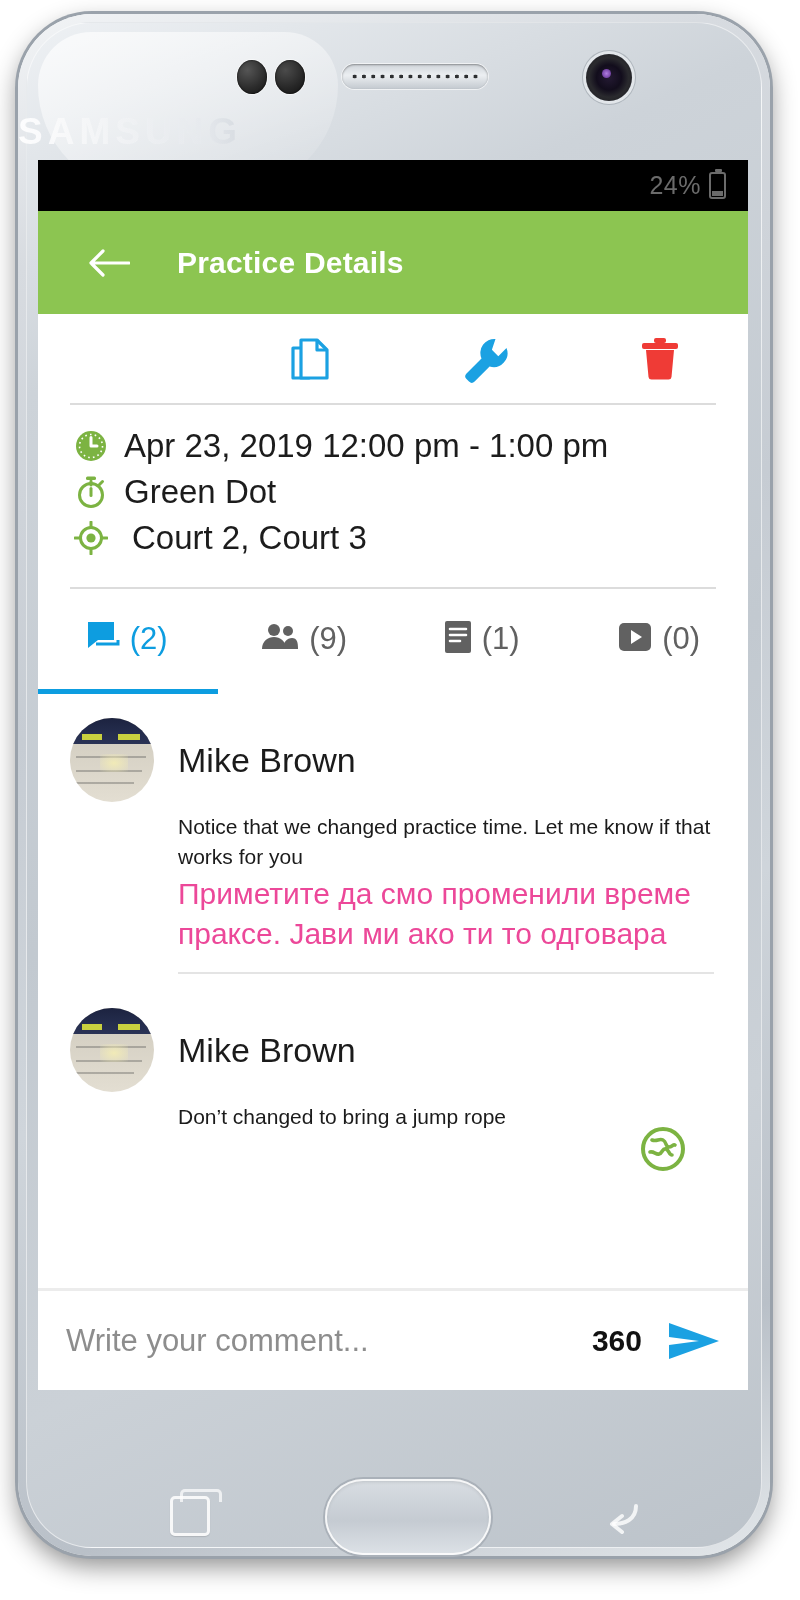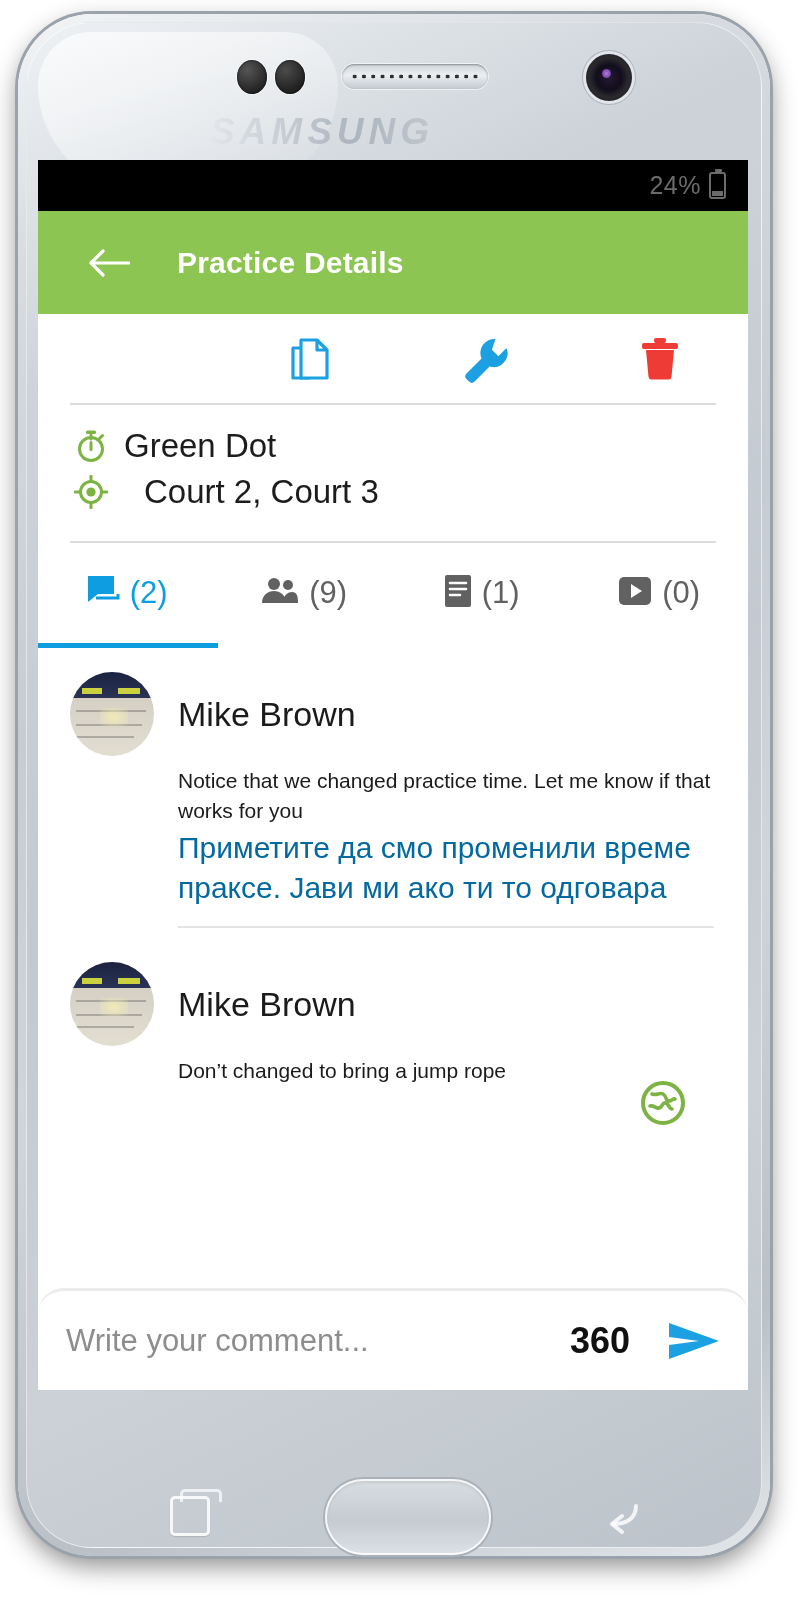--- a/index.html
+++ b/index.html
@@ -54,26 +54,25 @@
   #front-camera {
     position:absolute; left:568px; top:40px; width:46px; height:47px; border-radius:50%;
     background: radial-gradient(circle at 50% 50%, #241a33 0%, #120d1c 38%, #2a2a2e 60%, #1a1a1e 100%);
     box-shadow: 0 0 0 3px #e2e6ea, 0 0 0 4px #aeb5bc;
   }
   #front-camera::after {
     content:""; position:absolute; left:16px; top:15px; width:9px; height:9px; border-radius:50%;
     background: radial-gradient(circle,#b07de0,#5a2a8a);
   }
   #brand-logo {
-    position:absolute; left:0; top:97px; width:608px; text-align:center;
+    position:absolute; left:0; top:97px; width:608px; 
     font-size: 37px; font-weight: 700; letter-spacing: 5px;
     background: linear-gradient(90deg,#ffffff 0%,#e7eaee 30%,#aab3bd 55%,#cfd5db 80%,#8e97a2 100%);
     -webkit-background-clip: text; background-clip: text; color: transparent;
     opacity: .95;
-    font-style: italic;
   }
 
   
   #home-button {
     position:absolute; left:307px; top:1465px; width:166px; height:76px; border-radius:38px;
     background: linear-gradient(#d9dee3,#c5cbd2 55%,#dde2e7);
     box-shadow: inset 0 0 0 2px rgba(255,255,255,.85), inset 0 2px 4px rgba(0,0,0,.18), 0 0 0 2px #aab1b9;
   }
   #recents-key {
     position:absolute; left:152px; top:1482px; width:40px; height:40px;
@@ -130,21 +129,21 @@
   .action-btn { flex: 1; display:flex; align-items:center; justify-content:center; height:89px; }
   #action-toolbar .spacer-col { flex: 1.05; }
 
   .divider { height: 2px; background: #dcdcdc; margin: 0 32px; }
 
   
   #detail-block { padding: 18px 0 26px 0; }
   .detail-row { display:flex; align-items:center; padding: 4px 0 4px 34px; min-height: 46px; }
   .detail-icon { width: 38px; flex:none; display:flex; align-items:center; justify-content:center; }
   .detail-text { font-size: 33px; color: #1c1c1c; margin-left: 14px; white-space: nowrap; }
-  #detail-location .detail-text { margin-left: 34px; }
+  #detail-location .detail-text { margin-left: 22px; }
 
   
   #tab-bar { display:flex; height: 100px; align-items:center; }
   .tab { flex:1; display:flex; align-items:center; justify-content:center; gap:10px; height:100px; position:relative; }
   .tab-count { font-size: 31px; color:#616161; }
   .tab.active .tab-count { color:#0d9de0; }
   #tab-indicator { height: 5px; background:#0d9de0; width: 180px; margin-left: 0px; }
   #tab-indicator-track { height:5px; background:#fff; }
 
   
@@ -160,40 +159,40 @@
     background: linear-gradient(#1c2340,#2a3356); }
   .avatar .av-bar1 { position:absolute; left:12px; top:16px; width:20px; height:6px; background:#c9d13f; }
   .avatar .av-bar2 { position:absolute; left:48px; top:16px; width:22px; height:6px; background:#c9d13f; }
   .avatar .av-line { position:absolute; left:6px; height:2px; background:rgba(80,80,80,.35); }
   .avatar .av-blur { position:absolute; left:30px; top:36px; width:28px; height:18px;
     background: radial-gradient(ellipse, rgba(245,238,180,.85), rgba(245,238,180,0)); }
   .comment-meta { display:flex; flex-direction:column; justify-content:center; }
   .comment-author { font-size: 34px; color:#1b1b1b; line-height: 1.18; text-align: right; }
   .comment-time { font-size: 24px; color:#6f6f6f; margin-top: 4px; }
   .comment-body { font-size: 21px; color:#1b1b1b; line-height: 1.42; padding: 10px 34px 0 140px; }
-  .comment-translation { font-size: 30px; color:#0369a1; line-height: 1.34; padding: 2px 34px 0 140px; }
+  .comment-translation { font-size: 30px; color:#ec4899; line-height: 1.34; padding: 2px 34px 0 140px; }
   .comment-sep { height: 2px; background:#e4e4e4; margin: 18px 34px 0 140px; }
 
   #translate-globe-wrap { position:relative; height: 0; }
   #translate-globe-icon {
     position:absolute; right: 62px; top: -16px; width: 46px; height: 46px;
   }
 
   
   #comment-input-bar {
     position:absolute; left:0; bottom:0; width:710px; height: 102px;
     background:#fff; border-top: 3px solid #ececec;
-    display:flex; align-items:center; padding: 0 26px 0 28px; gap: 36px; border-radius: 26px;
+    display:flex; align-items:center; padding: 0 26px 0 28px; gap: 24px;
   }
   #comment-input {
     flex:1; border:none; outline:none; background:transparent;
     font-family:"Liberation Sans", sans-serif; font-size: 31px; color:#3a3a3a;
   }
   #comment-input::placeholder { color:#8d8d8d; }
-  #char-counter { font-size: 36px; font-weight: 700; color:#111; }
+  #char-counter { font-size: 30px; font-weight: 700; color:#111; }
   #send-button { width:56px; height:48px; display:flex; align-items:center; justify-content:center; }
 </style>
 </head>
 <body>
 
 <div id="phone-frame">
   <div id="phone-bezel-inner"></div>
   <div class="shell-gloss"></div>
 
   <div id="sensor-dot-1"></div>
@@ -251,20 +250,30 @@
         <path d="M7 15 h28 l-2.5 27 a3 3 0 0 1 -3 2.6 h-17 a3 3 0 0 1 -3 -2.6 z" fill="#ef3b36"></path>
       </svg>
     </span>
   </div>
 
   <div class="divider"></div>
 
   <div id="detail-block">
     <div class="detail-row">
       <span class="detail-icon">
+        <svg width="34" height="34" viewBox="0 0 34 34" aria-hidden="true">
+          <circle cx="17" cy="17" r="15" fill="#7cb342"></circle>
+          <circle cx="17" cy="17" r="11.5" fill="none" stroke="#ffffff" stroke-width="1.6" stroke-dasharray="1.6 3.2"></circle>
+          <path d="M17 8.5 V17 h6" fill="none" stroke="#ffffff" stroke-width="3" stroke-linecap="round" stroke-linejoin="round"></path>
+        </svg>
+      </span>
+      <span class="detail-text">Apr 23, 2019 12:00 pm - 1:00 pm</span>
+    </div>
+    <div class="detail-row">
+      <span class="detail-icon">
         <svg width="32" height="34" viewBox="0 0 32 34" aria-hidden="true">
           <rect x="11" y="1.5" width="10" height="3.4" rx="1.5" fill="#7cb342"></rect>
           <circle cx="16" cy="20" r="11.5" fill="none" stroke="#7cb342" stroke-width="3"></circle>
           <path d="M16 6 v4" stroke="#7cb342" stroke-width="3" stroke-linecap="round"></path>
           <path d="M16 13.5 V20.5" stroke="#7cb342" stroke-width="3" stroke-linecap="round"></path>
           <path d="M24.5 9.5 l3 -3" stroke="#7cb342" stroke-width="3" stroke-linecap="round"></path>
         </svg>
       </span>
       <span class="detail-text">Green Dot</span>
     </div>

